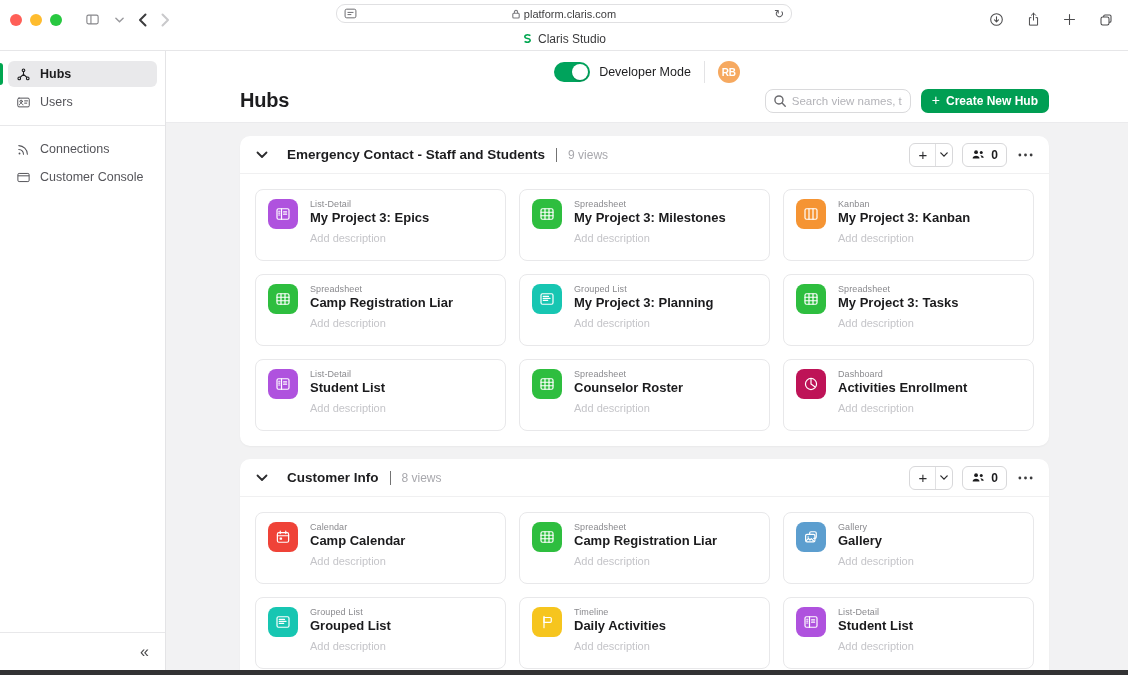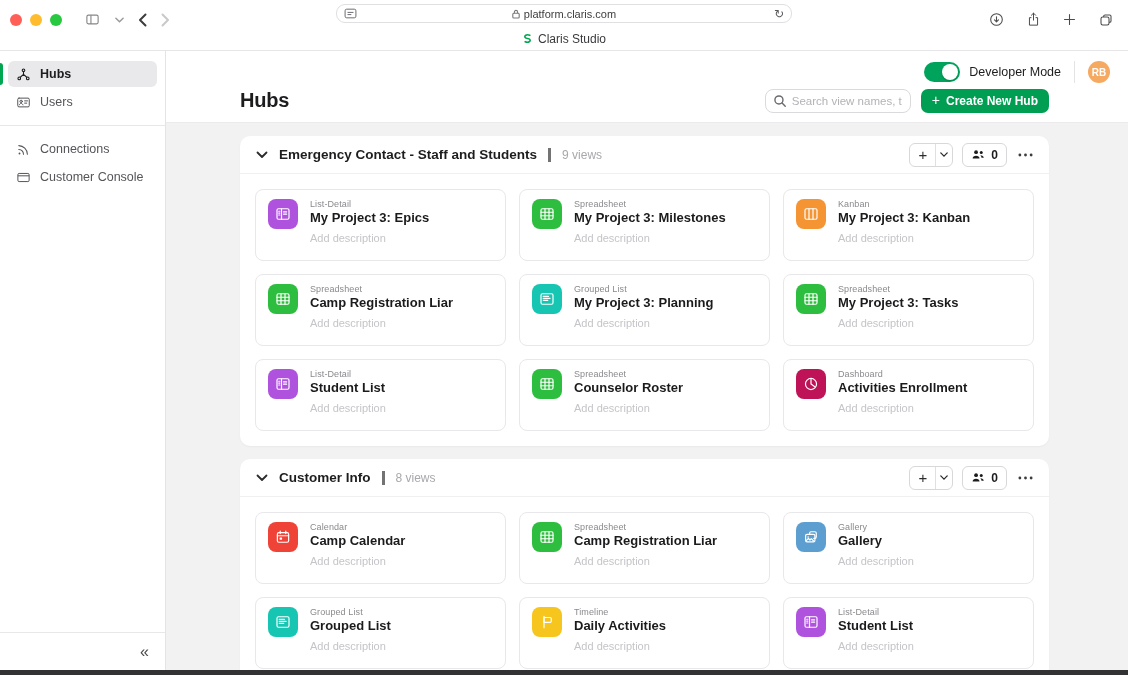--- a/index.html
+++ b/index.html
@@ -40,21 +40,21 @@
   .nav-item.selected { background:#e9e9eb; color:#1d1d1f; font-weight:700; }
   .nav-item.selected .accent { position:absolute; left:-8px; top:2px; bottom:2px; width:3px; background:#00a650; border-radius:0 3px 3px 0; }
   .side-divider { height:1px; background:#e8e8ea; margin:10px 0; }
   .side-foot { position:absolute; bottom:0; left:0; right:0; height:38px; border-top:1px solid #e8e8ea;
                display:flex; align-items:center; justify-content:flex-end; padding-right:16px; }
   .collapse-btn { font-size:16px; color:#4a4a4c; cursor:pointer; line-height:1; }
 
   
   .main { flex:1; display:flex; flex-direction:column; background:#f2f2f3; }
   .main-header { background:#fff; border-bottom:1px solid #ebebed; }
-  .mh-row1 { height:34px; display:flex; align-items:center; justify-content:flex-end; padding:8px 18px 0; }
+  .mh-row1 { height:34px; display:flex; align-items:center; justify-content:center; padding:8px 18px 0; }
   .toggle { width:36px; height:20px; border-radius:10px; background:#00a35c; position:relative; cursor:pointer; }
   .toggle .knob { position:absolute; right:2px; top:2px; width:16px; height:16px; border-radius:50%; background:#fff; box-shadow:0 1px 2px rgba(0,0,0,.2); }
   .devmode-label { font-size:12.5px; color:#1d1d1f; margin-left:9px; }
   .vdiv { width:1px; height:22px; background:#e3e3e5; margin:0 13px; }
   .avatar { width:22px; height:22px; border-radius:50%; background:#f6a960; color:#fff; font-size:10px; font-weight:700;
             display:flex; align-items:center; justify-content:center; }
   .mh-row2 { height:37px; display:flex; align-items:center; padding:0 79px 6px 74px; }
   .page-title { font-size:20px; font-weight:700; letter-spacing:-.2px; }
   .mh-actions { margin-left:auto; display:flex; align-items:center; gap:10px; }
   .search-wrap { position:relative; }
@@ -64,22 +64,22 @@
   .search-wrap .sicon { position:absolute; left:8px; top:5px; }
   .create-btn { height:24px; background:#009e53; color:#fff; border:none; border-radius:7px; padding:0 11px;
                 font-size:12px; font-weight:700; display:flex; align-items:center; gap:6px; cursor:pointer; font-family:inherit; }
   .create-btn .plus { font-size:14px; font-weight:400; line-height:1; margin-top:-1px; }
 
   
   .scroll { flex:1; overflow:hidden; padding:13px 0; }
   .hub-section { width:809px; margin:0 0 13px 74px; background:#fff; border-radius:10px; box-shadow:0 1px 2px rgba(0,0,0,.04); }
   .hub-head { height:38px; display:flex; align-items:center; padding:0 14px 0 16px; border-bottom:1px solid #f0f0f1; }
   .hub-chevron { display:flex; margin-right:11px; cursor:pointer; }
-  .hub-title { font-size:13.5px; font-weight:700; }
-  .hub-views { font-size:12px; color:#a8a8ad; margin-left:11px; padding-left:11px; border-left:3px solid #737373; }
+  .hub-title { font-size:13.5px; font-weight:700;margin-left:8px; }
+  .hub-views { font-size:12px; color:#a8a8ad; margin-left:11px; padding-left:11px; border-left:1px solid #737373; }
   .hub-controls { margin-left:auto; display:flex; align-items:center; gap:9px; }
   .split-btn { display:flex; align-items:stretch; height:24px; border:1px solid #d8d8da; border-radius:6px; overflow:hidden; background:#fff; }
   .split-btn .seg { display:flex; align-items:center; justify-content:center; cursor:pointer; }
   .seg-plus { width:25px; font-size:15px; color:#2c2c2e; }
   .seg-caret { width:17px; border-left:1px solid #e0e0e2; }
   .members-btn { height:24px; border:1px solid #d8d8da; border-radius:6px; background:#fff; display:flex; align-items:center;
                  gap:5px; padding:0 8px; font-size:12px; font-weight:700; color:#1c1c1e; cursor:pointer; }
   .more-btn { border:none; background:none; display:flex; align-items:center; padding:0 2px; cursor:pointer; }
 
   .card-grid { display:grid; grid-template-columns:repeat(3,1fr); gap:13px; padding:15px; }

